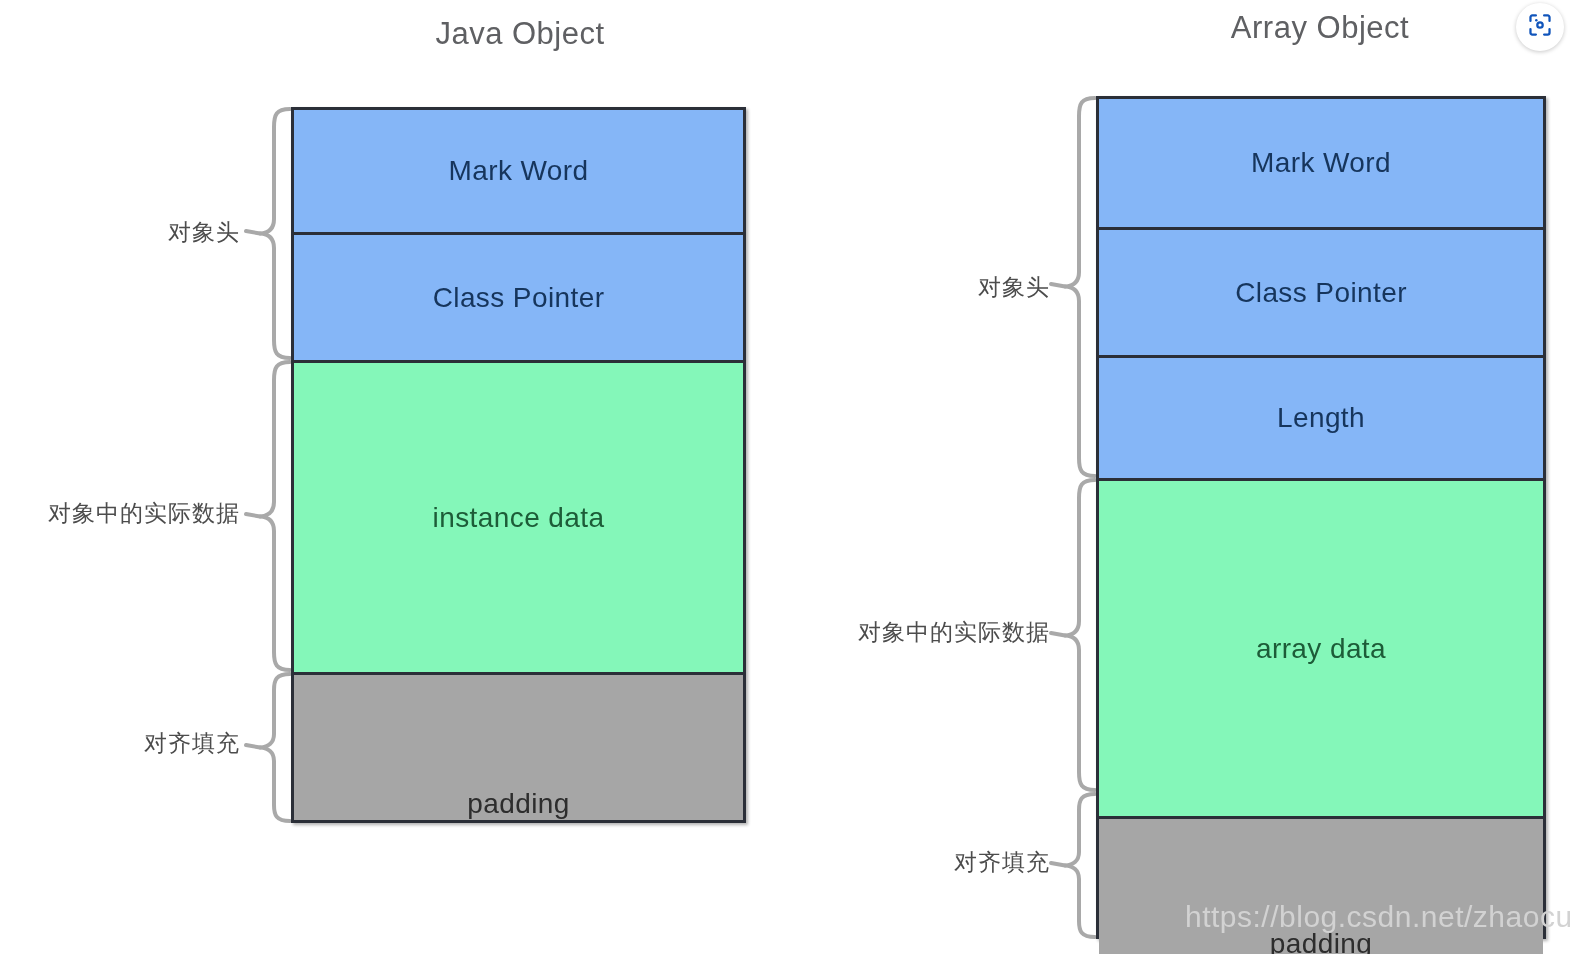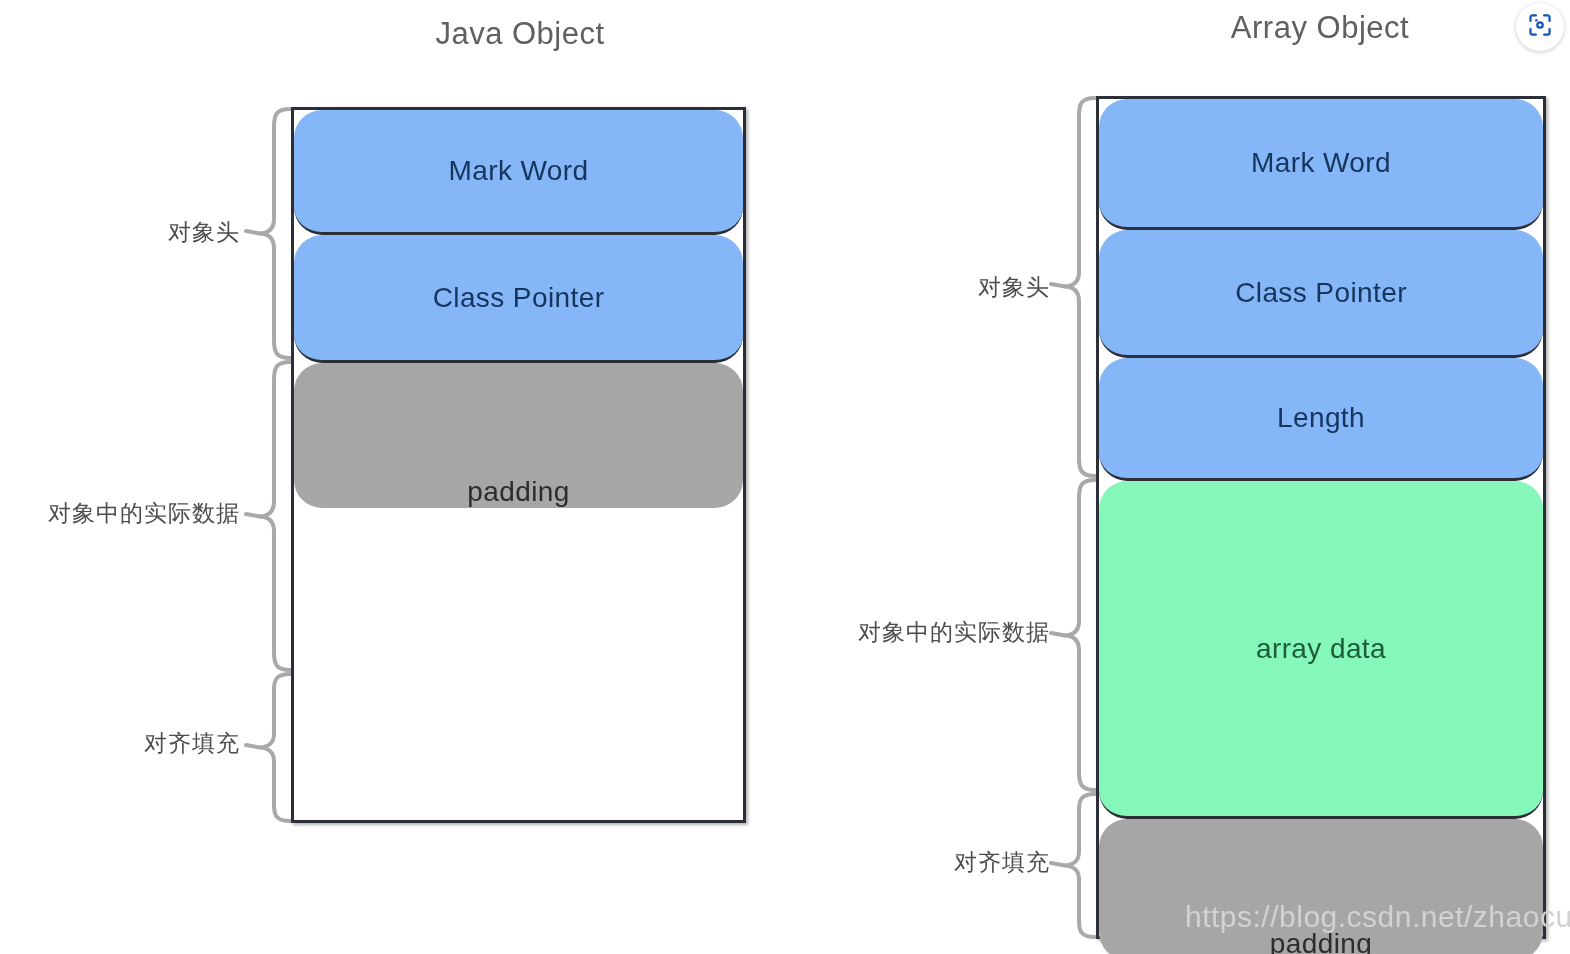--- a/index.html
+++ b/index.html
@@ -45,21 +45,20 @@
   #stack-array { left: 1096px; top: 96px;  width: 450px; height: 843px; }
 
   .row {
     position: relative;
     box-sizing: border-box;
     display: flex;
     align-items: center;
     justify-content: center;
     border-bottom: 3px solid #2b2f38;
     overflow: hidden;
-    border-radius: 28px;
   }
   .row:last-child { border-bottom: none; align-items: flex-end; }
 
   .row-label {
     font-size: 28px;
     letter-spacing: 0.4px;
     white-space: nowrap;
     pointer-events: none;
   }
 
@@ -147,20 +146,23 @@
       <path d="M14 75.5 L0 73" stroke="#a9a9a9" stroke-width="4" stroke-linecap="round"></path>
     </svg>
   </div>
 
   <div class="stack" id="stack-java">
     <div class="row fill-blue" style="height:125px;">
       <span class="row-label">Mark Word</span>
     </div>
     <div class="row fill-blue" style="height:128px;">
       <span class="row-label">Class Pointer</span>
+    </div>
+    <div class="row fill-green" style="height:312px;">
+      <span class="row-label">instance data</span>
     </div>
     <div class="row fill-gray" style="height:145px;">
       <span class="row-label">padding</span>
     </div>
   </div>
 
   <div class="ann-label" id="al0" style="left:810px; top:272px; width:240px;">对象头</div>
   <div class="ann-label" id="al1" style="left:710px; top:617px; width:340px;">对象中的实际数据</div>
   <div class="ann-label" id="al2" style="left:810px; top:847px; width:240px;">对齐填充</div>
 

